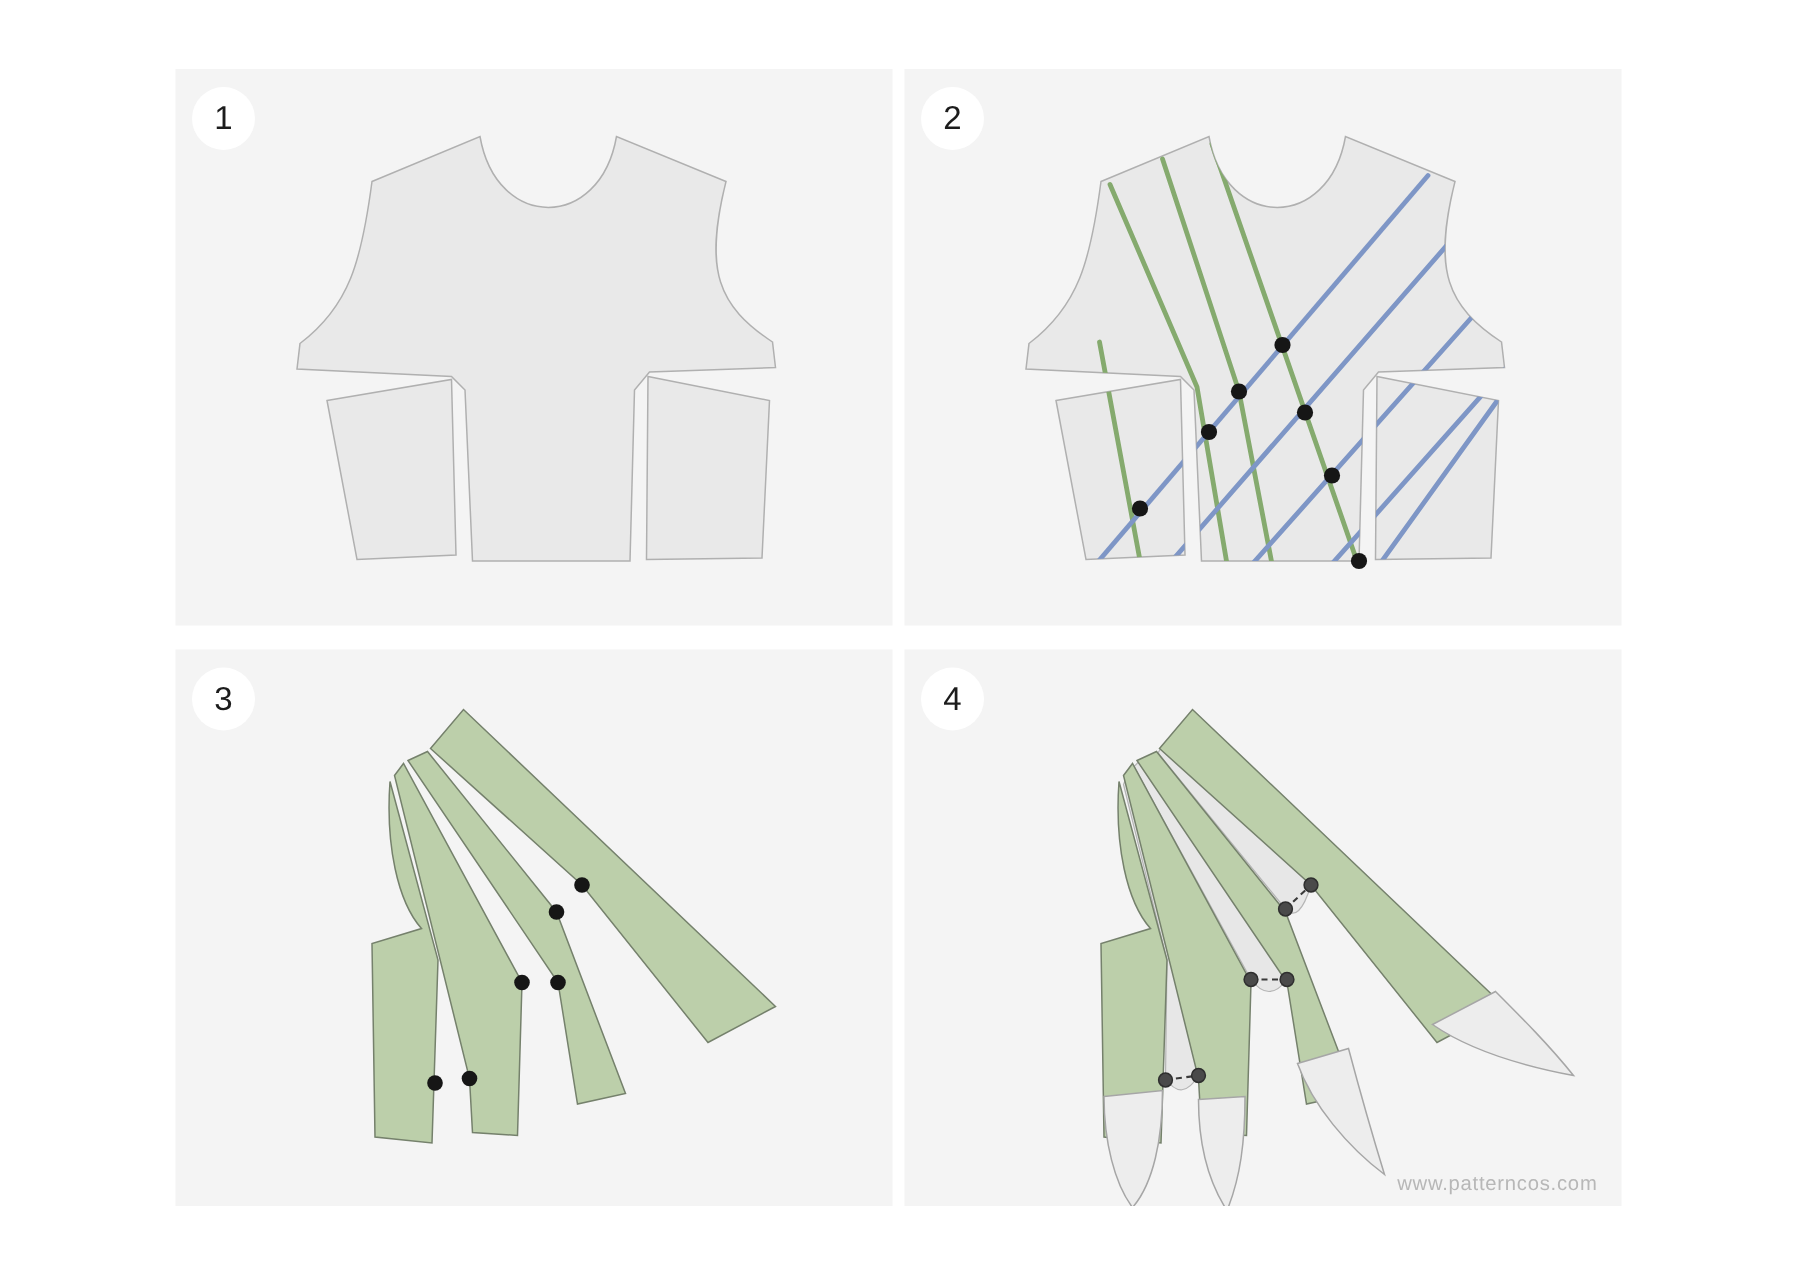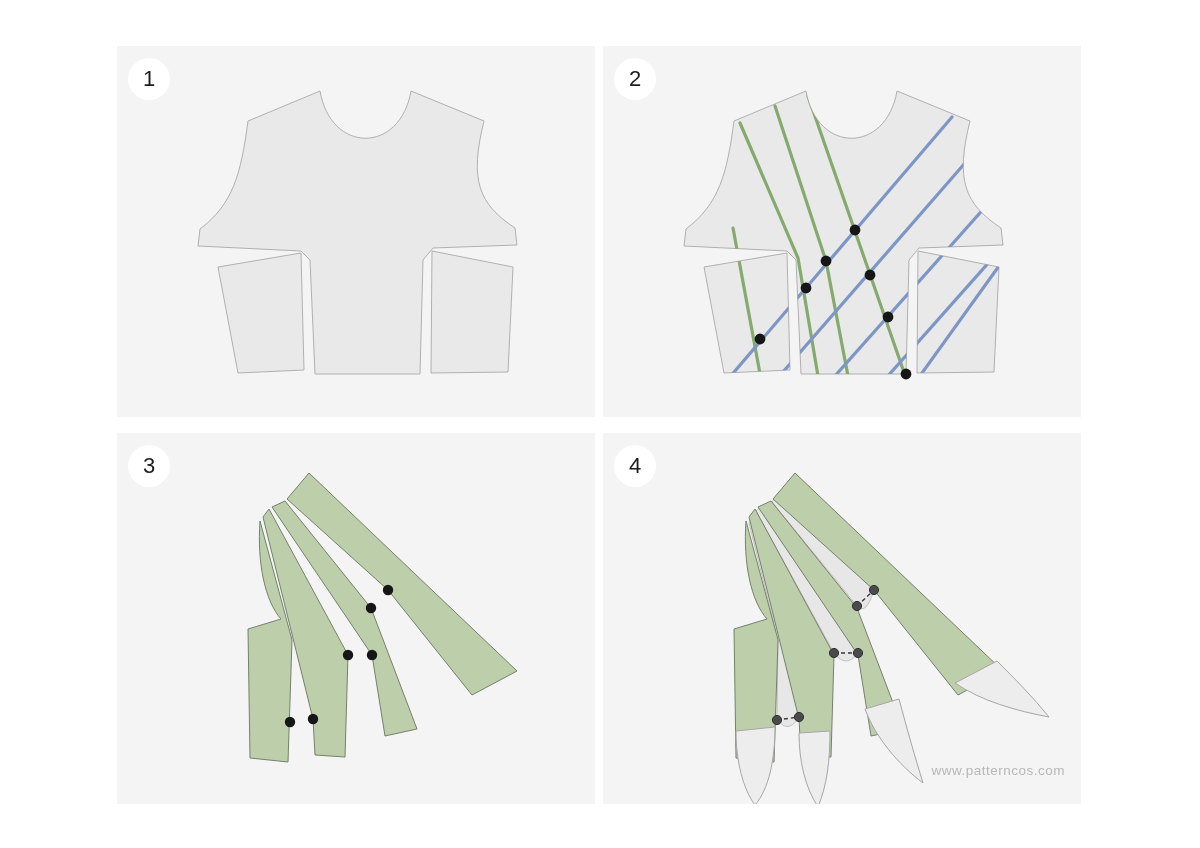--- a/index.html
+++ b/index.html
@@ -24,21 +24,21 @@
   .panel svg{position:absolute;left:0;top:0;}
   .step-badge{
     position:absolute;left:11px;top:12px;
     width:42px;height:42px;border-radius:50%;
     background:var(--badge-bg,#fff);
     color:var(--badge-text,#1c1c1c);
     font-size:22px;line-height:42px;text-align:center;
     font-family:"Liberation Sans",sans-serif;
   }
   .watermark{
-    position:absolute;right:16px;bottom:26px;
+    position:absolute;right:16px;bottom:8px;
     font-size:13.5px;letter-spacing:.5px;
     color:var(--watermark-color,#b7b7b7);
     font-family:"Liberation Sans",sans-serif;
   }
   
   .piece{fill:var(--piece-fill,#e9e9e9);stroke:var(--piece-stroke,#b0b0b0);stroke-width:1;}
   .gpiece{fill:var(--green-fill,#bccfaa);stroke:var(--green-piece-stroke,#75816c);stroke-width:1;}
   .gline{fill:none;stroke:var(--green-line,#85aa6e);stroke-width:3.2;stroke-linecap:round;}
   .bline{fill:none;stroke:var(--blue-line,#7e96c6);stroke-width:3.2;stroke-linecap:round;}
   .dot{fill:var(--dot,#161616);stroke:none;}

